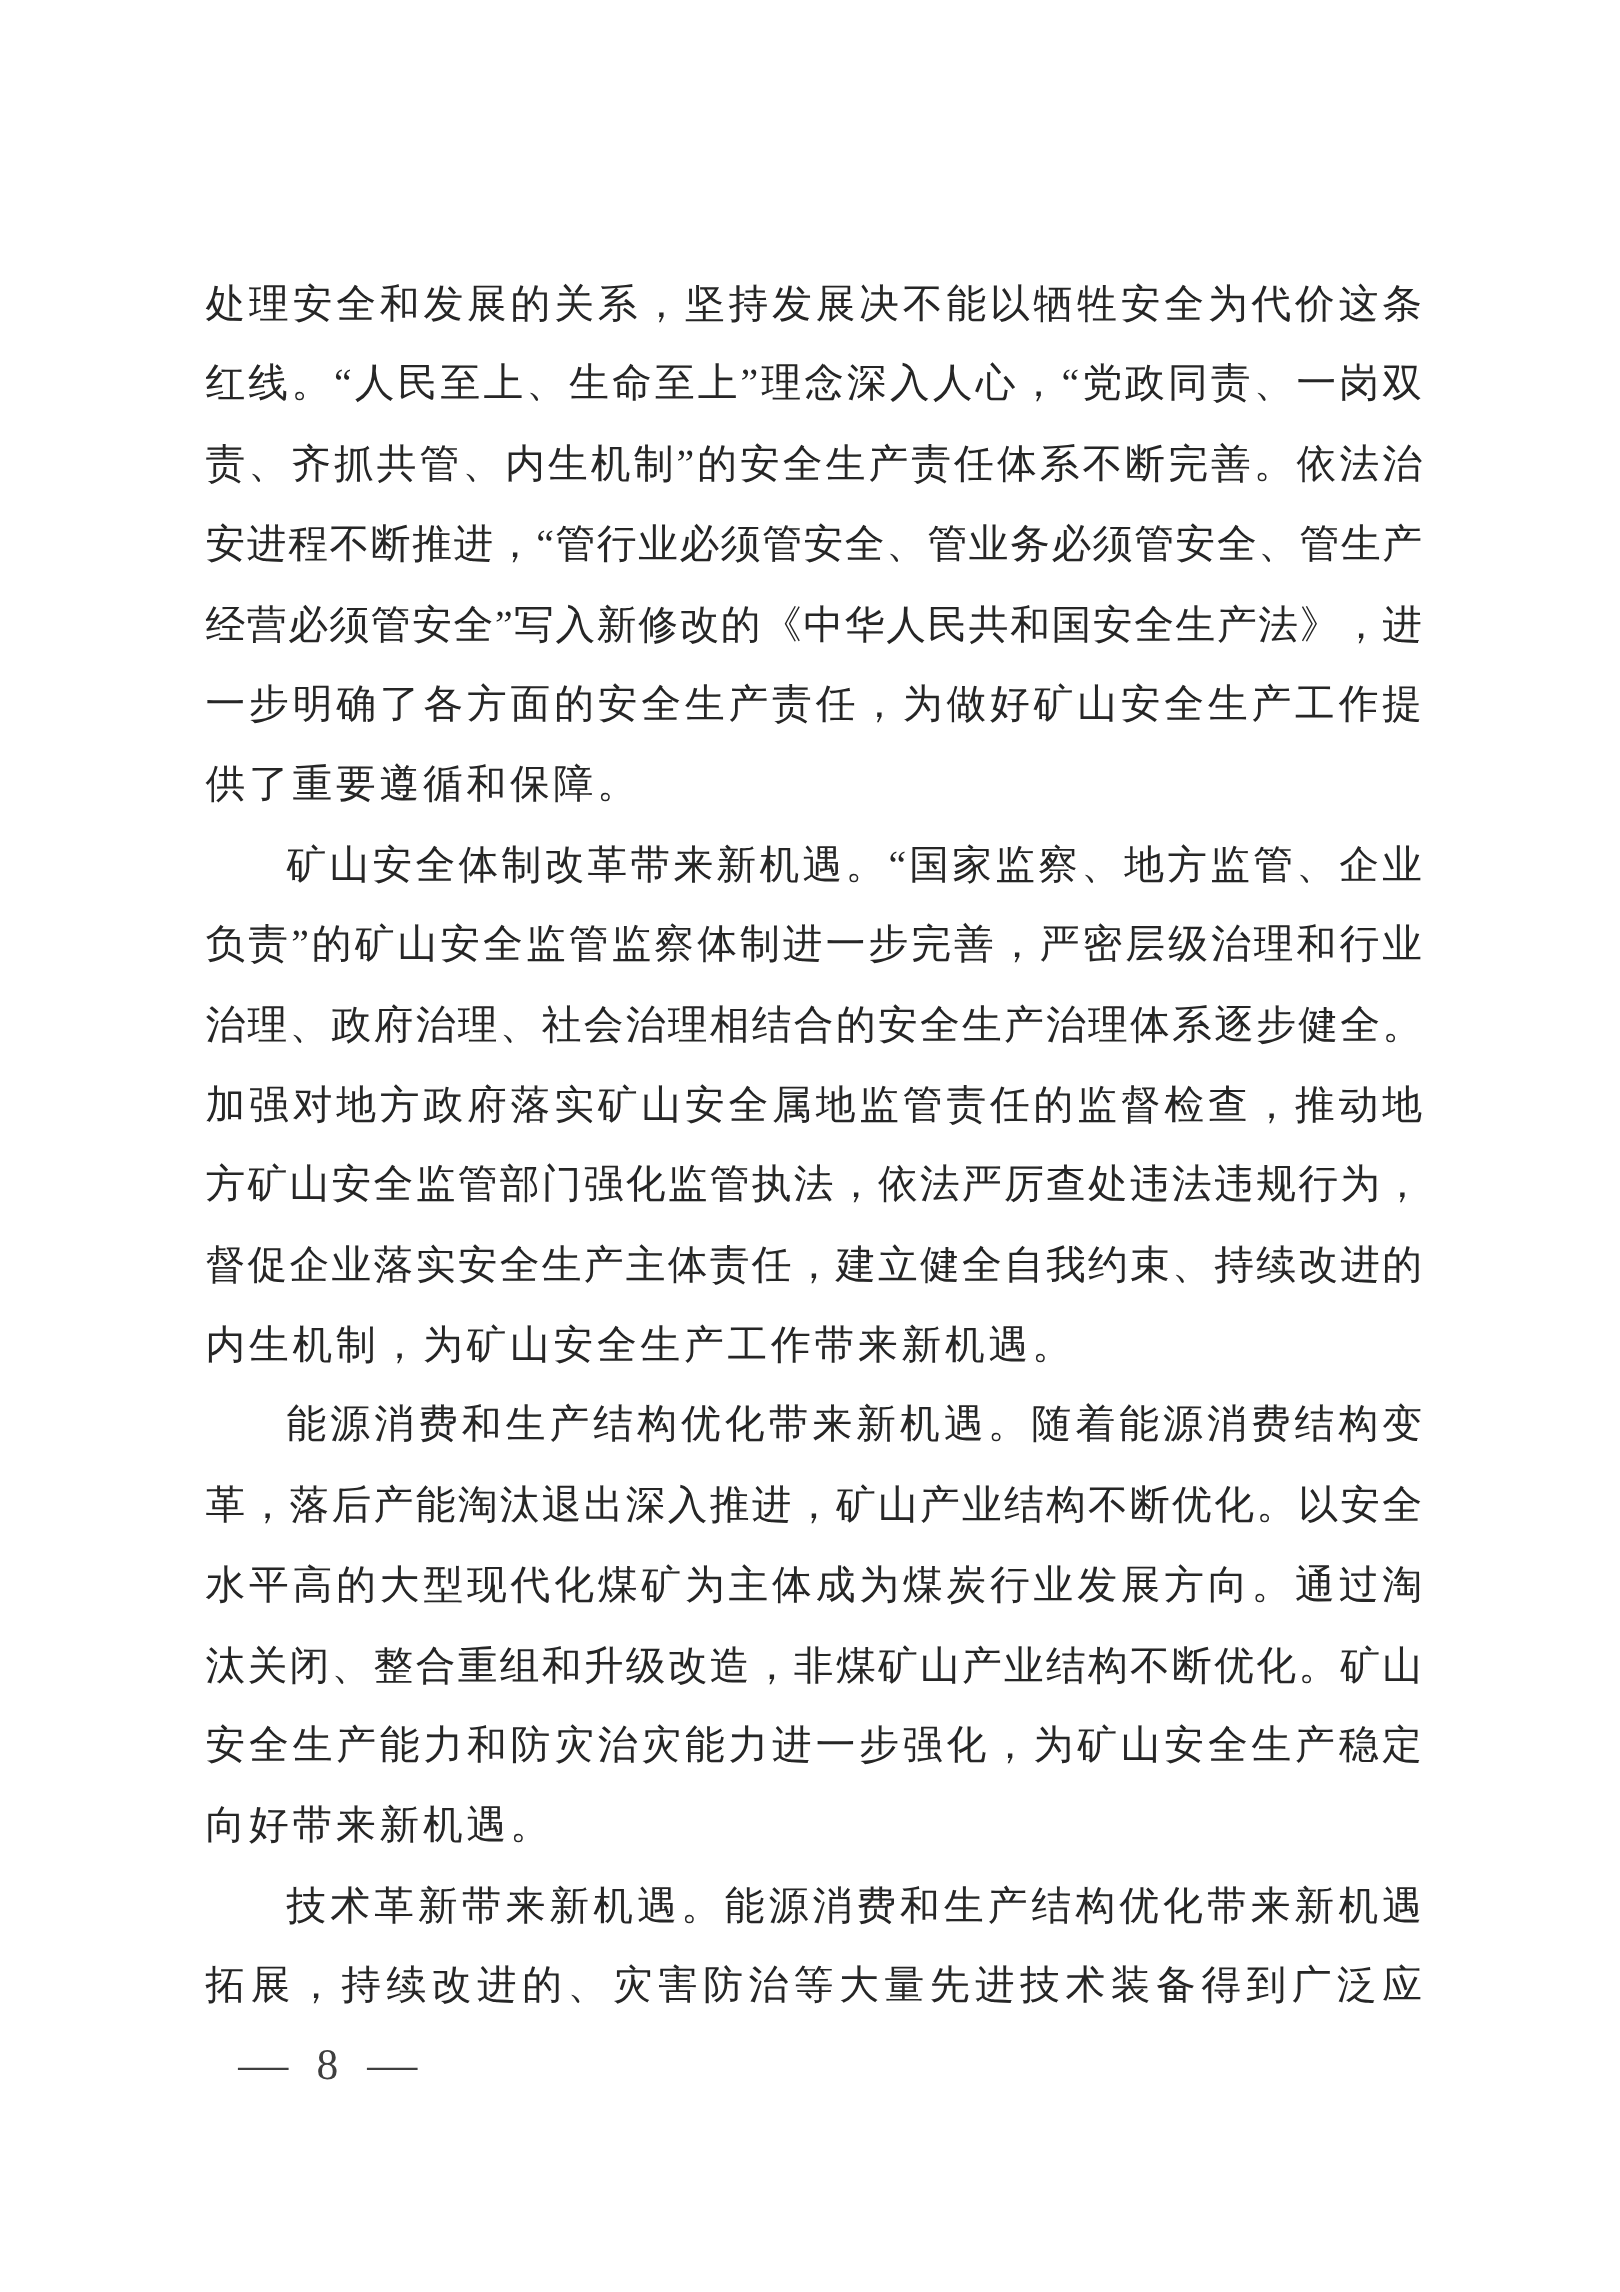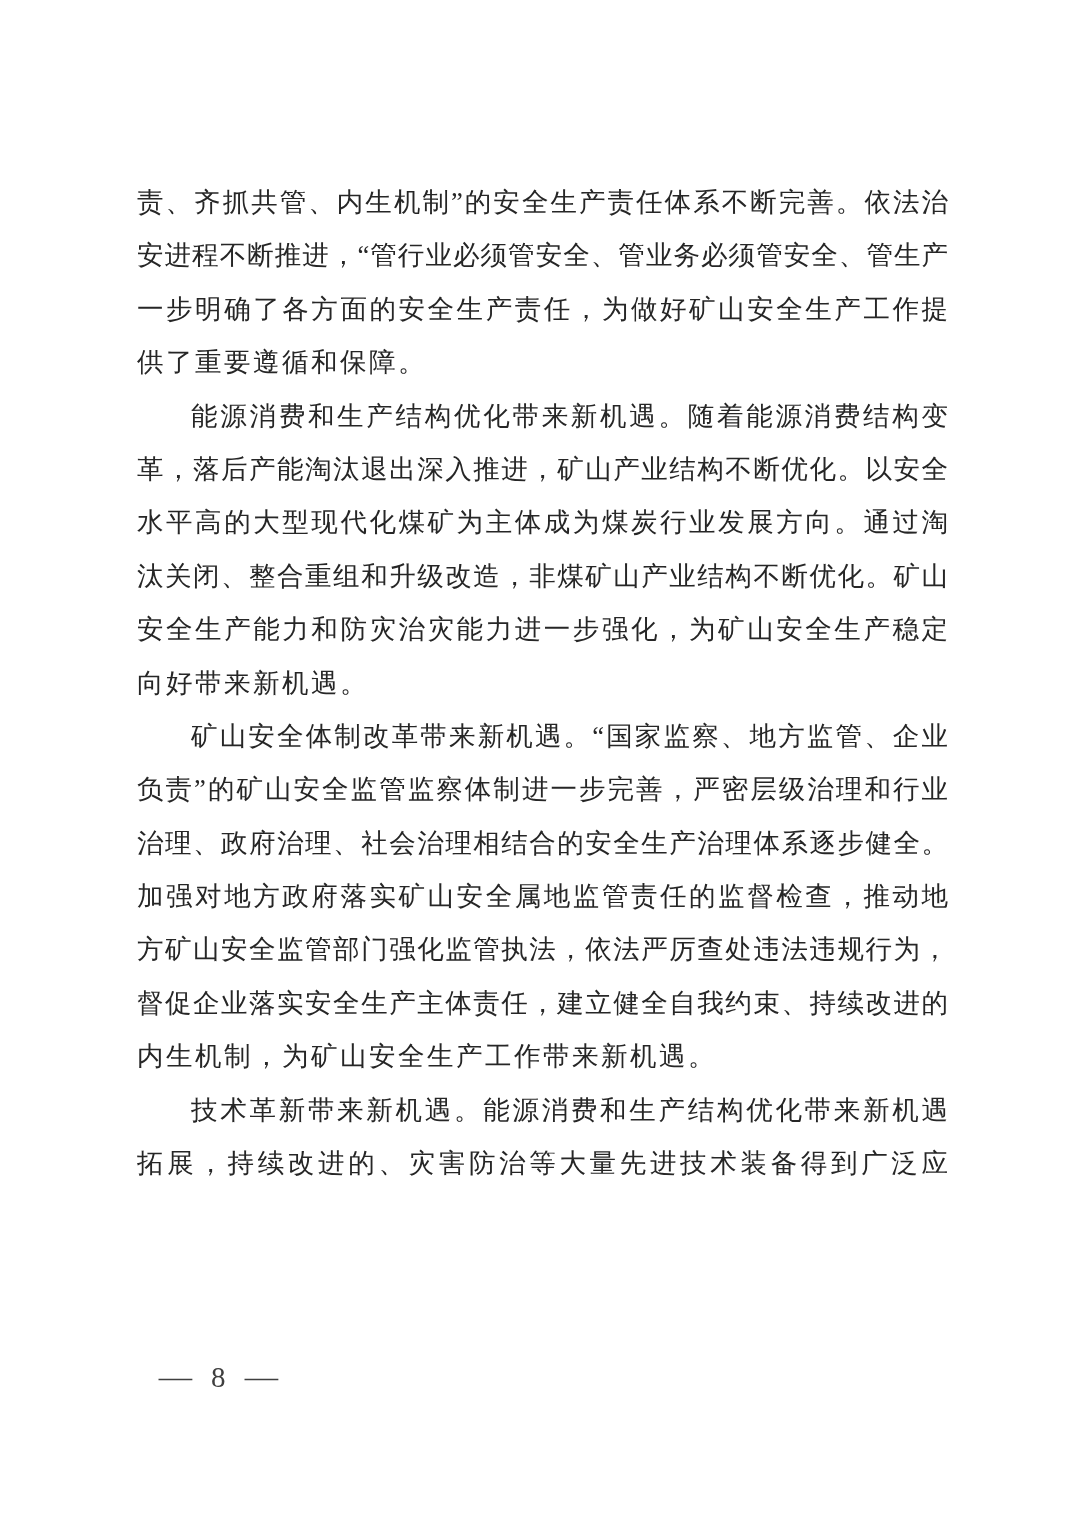--- a/index.html
+++ b/index.html
@@ -67,43 +67,46 @@
   }
 </style>
 </head>
 <body>
 
 <div class="page">
 
   <div class="text-block">
 
     <div class="paragraph">
+      <div class="line full">处理安全和发展的关系，坚持发展决不能以牺牲安全为代价这条</div>
+      <div class="line full">红线。“人民至上、生命至上”理念深入人心，“党政同责、一岗双</div>
       <div class="line full">责、齐抓共管、内生机制”的安全生产责任体系不断完善。依法治</div>
       <div class="line full">安进程不断推进，“管行业必须管安全、管业务必须管安全、管生产</div>
+      <div class="line full">经营必须管安全”写入新修改的《中华人民共和国安全生产法》，进</div>
       <div class="line full">一步明确了各方面的安全生产责任，为做好矿山安全生产工作提</div>
       <div class="line end">供了重要遵循和保障。</div>
-    </div>
-
-    <div class="paragraph">
-      <div class="line full indent">能源消费和生产结构优化带来新机遇。随着能源消费结构变</div>
-      <div class="line full">革，落后产能淘汰退出深入推进，矿山产业结构不断优化。以安全</div>
-      <div class="line full">水平高的大型现代化煤矿为主体成为煤炭行业发展方向。通过淘</div>
-      <div class="line full">汰关闭、整合重组和升级改造，非煤矿山产业结构不断优化。矿山</div>
-      <div class="line full">安全生产能力和防灾治灾能力进一步强化，为矿山安全生产稳定</div>
-      <div class="line end">向好带来新机遇。</div>
     </div>
 
     <div class="paragraph">
       <div class="line full indent">矿山安全体制改革带来新机遇。“国家监察、地方监管、企业</div>
       <div class="line full">负责”的矿山安全监管监察体制进一步完善，严密层级治理和行业</div>
       <div class="line full">治理、政府治理、社会治理相结合的安全生产治理体系逐步健全。</div>
       <div class="line full">加强对地方政府落实矿山安全属地监管责任的监督检查，推动地</div>
       <div class="line full">方矿山安全监管部门强化监管执法，依法严厉查处违法违规行为，</div>
       <div class="line full">督促企业落实安全生产主体责任，建立健全自我约束、持续改进的</div>
       <div class="line end">内生机制，为矿山安全生产工作带来新机遇。</div>
+    </div>
+
+    <div class="paragraph">
+      <div class="line full indent">能源消费和生产结构优化带来新机遇。随着能源消费结构变</div>
+      <div class="line full">革，落后产能淘汰退出深入推进，矿山产业结构不断优化。以安全</div>
+      <div class="line full">水平高的大型现代化煤矿为主体成为煤炭行业发展方向。通过淘</div>
+      <div class="line full">汰关闭、整合重组和升级改造，非煤矿山产业结构不断优化。矿山</div>
+      <div class="line full">安全生产能力和防灾治灾能力进一步强化，为矿山安全生产稳定</div>
+      <div class="line end">向好带来新机遇。</div>
     </div>
 
     <div class="paragraph">
       <div class="line full indent">技术革新带来新机遇。能源消费和生产结构优化带来新机遇</div>
       <div class="line full">拓展，持续改进的、灾害防治等大量先进技术装备得到广泛应</div>
     </div>
 
   </div>
 
   <div class="footer">

